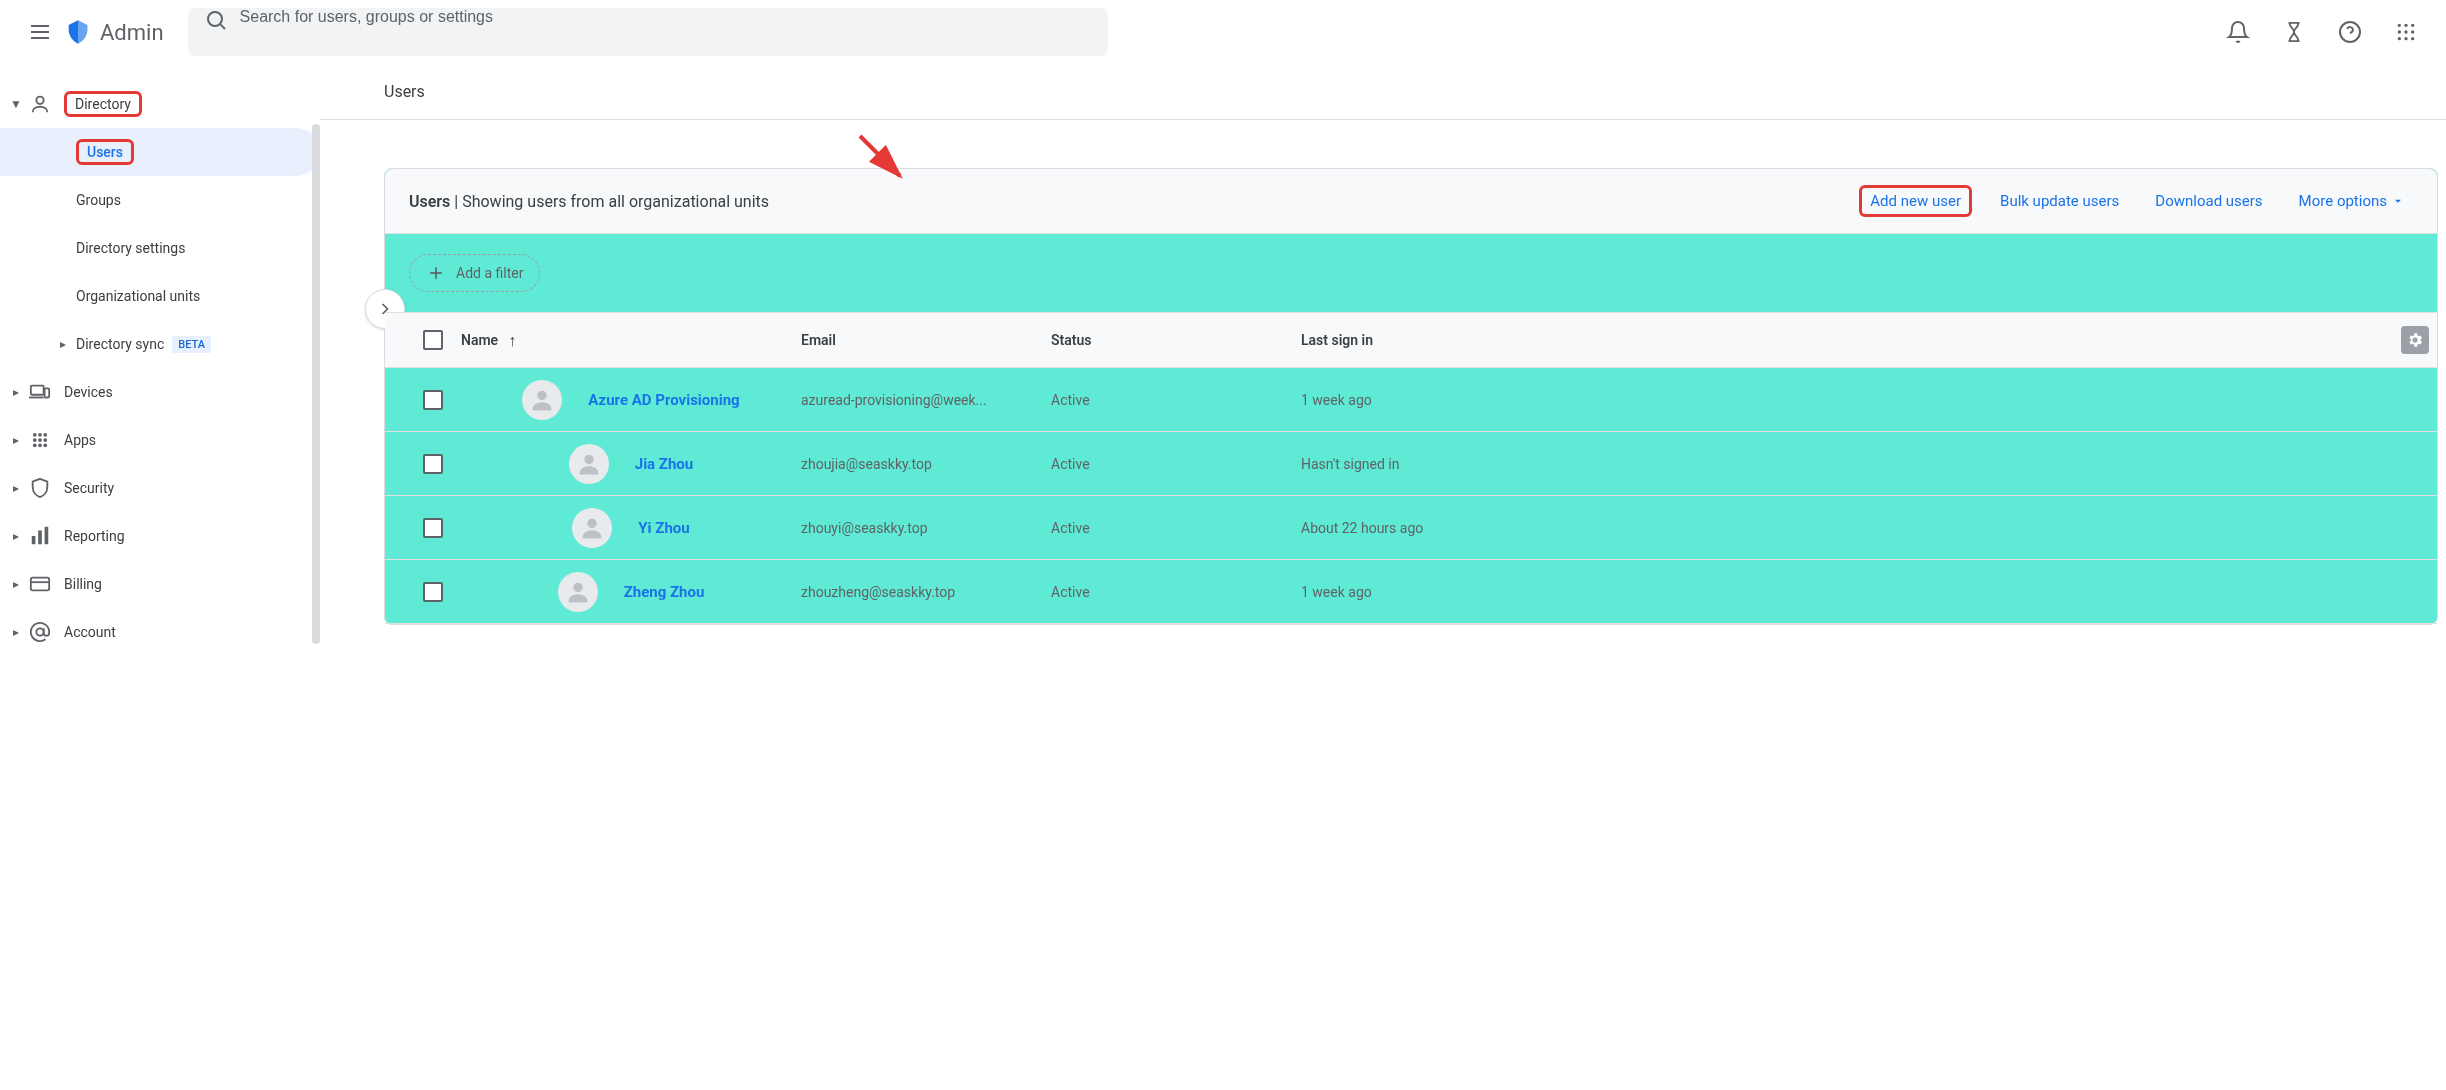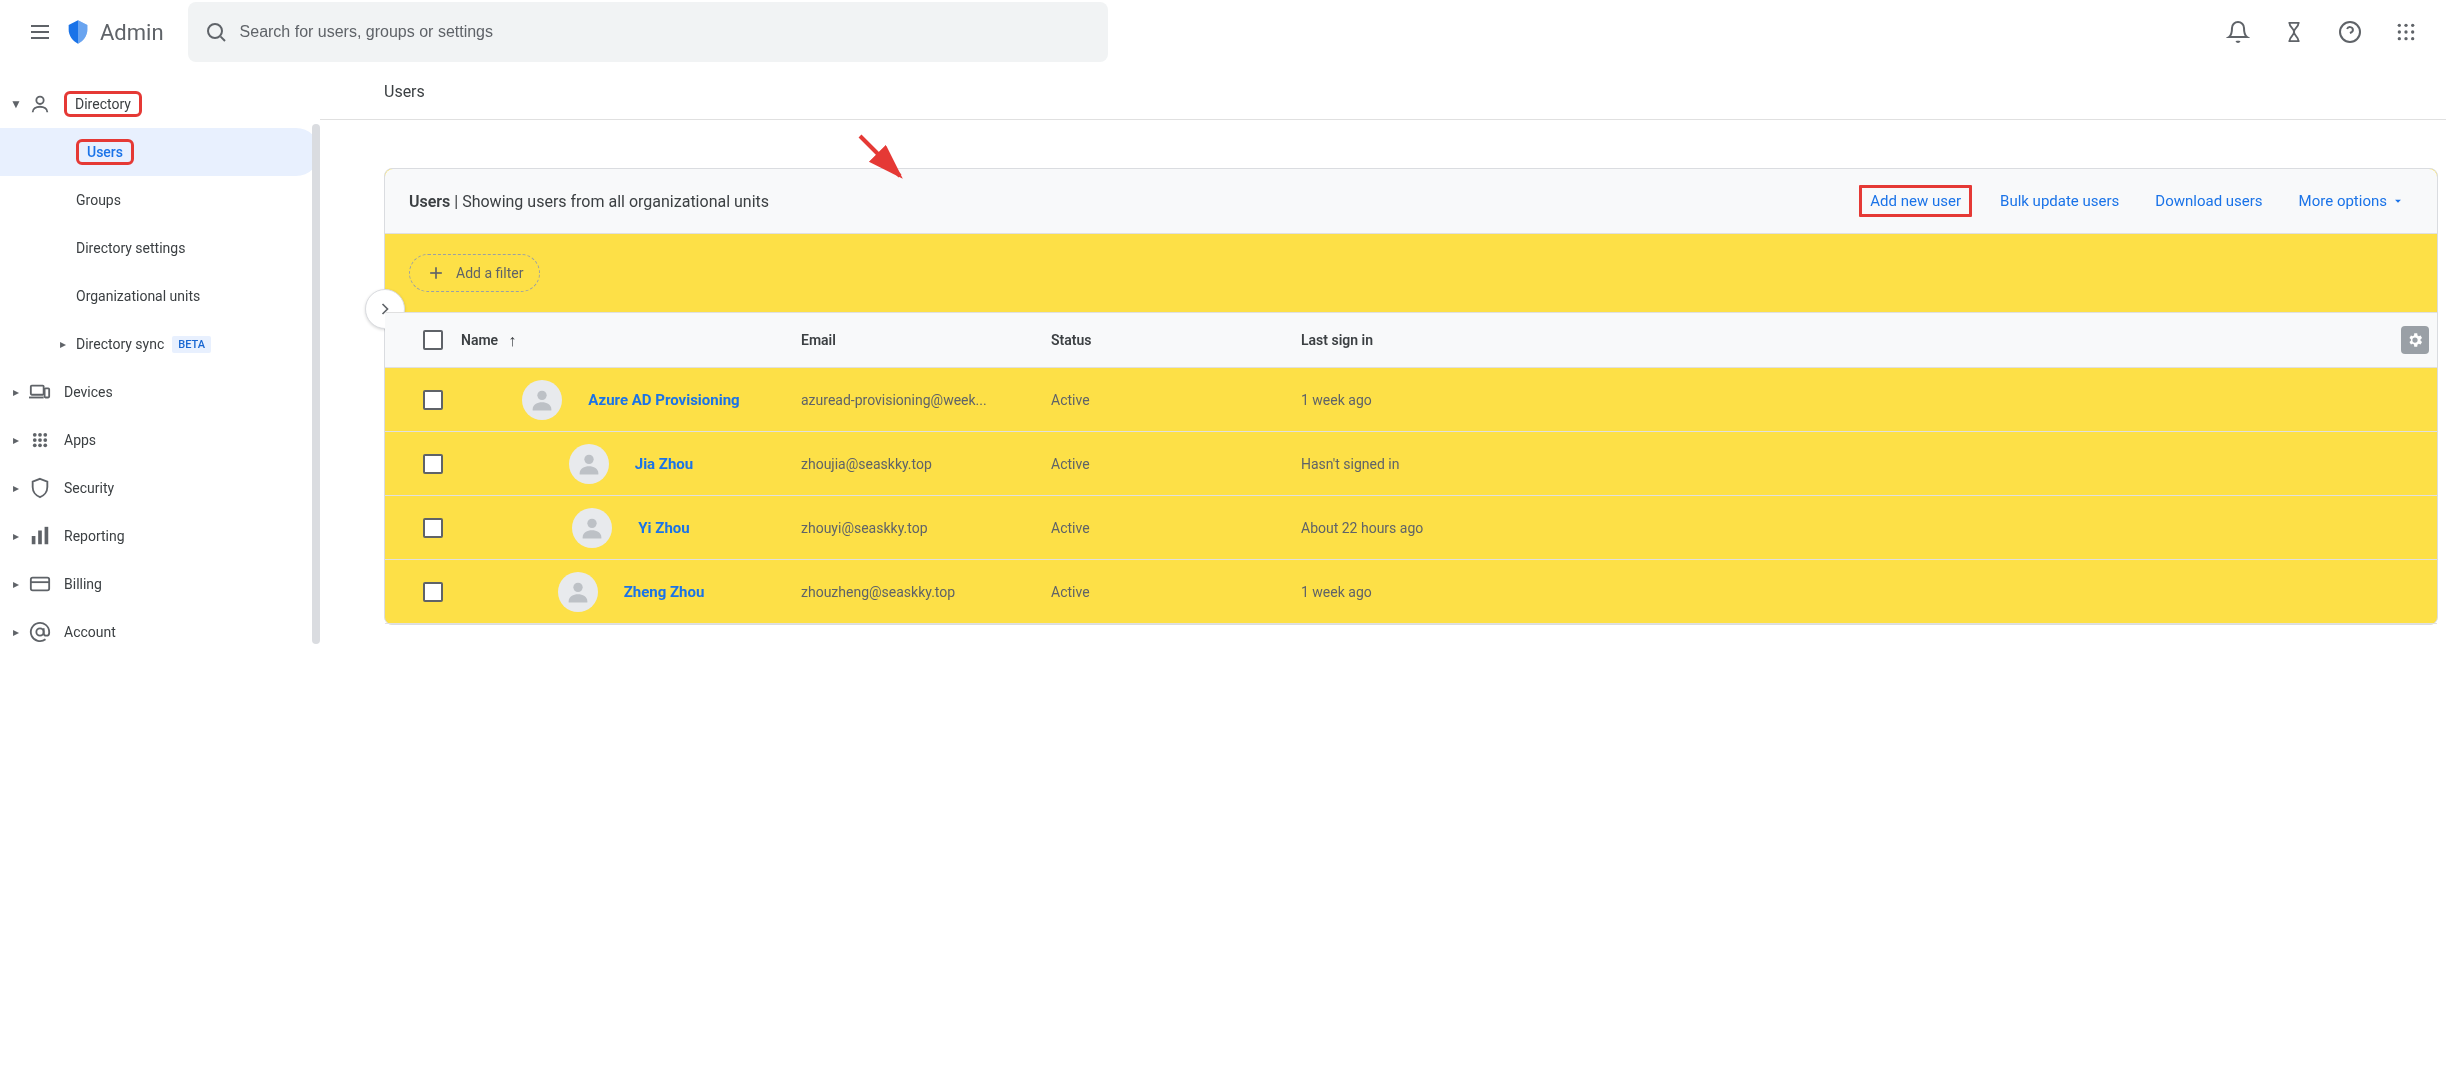--- a/index.html
+++ b/index.html
@@ -9,22 +9,22 @@
   .header {
     display: flex; align-items: center; height: 64px; padding: 0 16px; 
   }
   .menu-btn {
     width: 48px; height: 48px; border-radius: 50%; display: flex; align-items: center; justify-content: center;
     cursor: pointer; color: #5f6368;
   }
   .logo-wrap { display: flex; align-items: center; gap: 8px; margin-right: 24px; }
   .logo-text { font-size: 22px; color: #5f6368; font-weight: 400; }
   .search-bar {
-    flex: 1; max-width: 920px; height: 60px; background: #f1f3f4; border-radius: 8px;
-    display: flex; align-items: center; padding: 0 16px; color: #5f6368;
+    flex: 1; max-width: 920px; height: 48px; background: #f1f3f4; border-radius: 8px;
+    display: flex; align-items: flex-start; padding: 0 16px; color: #5f6368;
   }
   .search-bar input {
     flex: 1; border: none; background: transparent; outline: none; font-size: 16px; color: #3c4043;
     padding-left: 12px;
   }
   .search-bar input::placeholder { color: #5f6368; }
   .header-spacer { flex: 1; }
   .header-icons { display: flex; align-items: center; gap: 8px; margin-left: 16px; }
   .hicon {
     width: 48px; height: 48px; display: flex; align-items: center; justify-content: center;
@@ -58,31 +58,31 @@
   .sub-caret { width: 24px; display:flex; justify-content:flex-start; padding-left:8px; color:#5f6368; font-size:12px; }
 
   
   .main { flex: 1; padding-top: 0; position: relative; }
   .breadcrumb {
     height: 56px; display:flex; align-items:center; padding-left: 64px; font-size: 16px; color:#3c4043;
     border-bottom: 1px solid #e0e0e0;
   }
   .content-pad { padding: 48px 8px 0 64px; }
   .panel {
-    border: 1px solid #dadce0; border-radius: 8px; background: #fde047; overflow: visible; position: relative;
+    border: 1px solid #dadce0; border-radius: 8px; background: #5eead4; overflow: visible; position: relative;
   }
   .panel-header {
     display:flex; align-items:center; padding: 16px 24px; background: #f8f9fa; border-bottom: 1px solid #e0e0e0;
     border-radius: 8px 8px 0 0; flex-wrap: wrap; gap: 8px;
   }
   .panel-title { font-size: 16px; color:#3c4043; }
   .panel-title b { font-weight: 600; }
   .panel-actions { margin-left: auto; display:flex; align-items:center; gap: 20px; }
   .action-link { color:#1a73e8; font-size: 15px; cursor:pointer; padding: 6px 8px; border-radius:4px; }
-  .action-link.boxed { border: 3px solid #e53935; border-radius: 1px; padding: 4px 8px; }
+  .action-link.boxed { border: 3px solid #e53935; border-radius: 6px; padding: 4px 8px; }
   .action-more { display:flex; align-items:center; gap:4px; }
 
   .filter-row { padding: 20px 24px; }
   .add-filter {
     display:inline-flex; align-items:center; gap: 10px; border: 1px dashed #9aa0a6;
     padding: 8px 16px; border-radius: 20px; color:#5f6368; font-size: 14px; cursor:pointer;
   }
 
   .table-head {
     display:flex; align-items:center; height: 56px; background:#f8f9fa; border-top:1px solid #e0e0e0;

